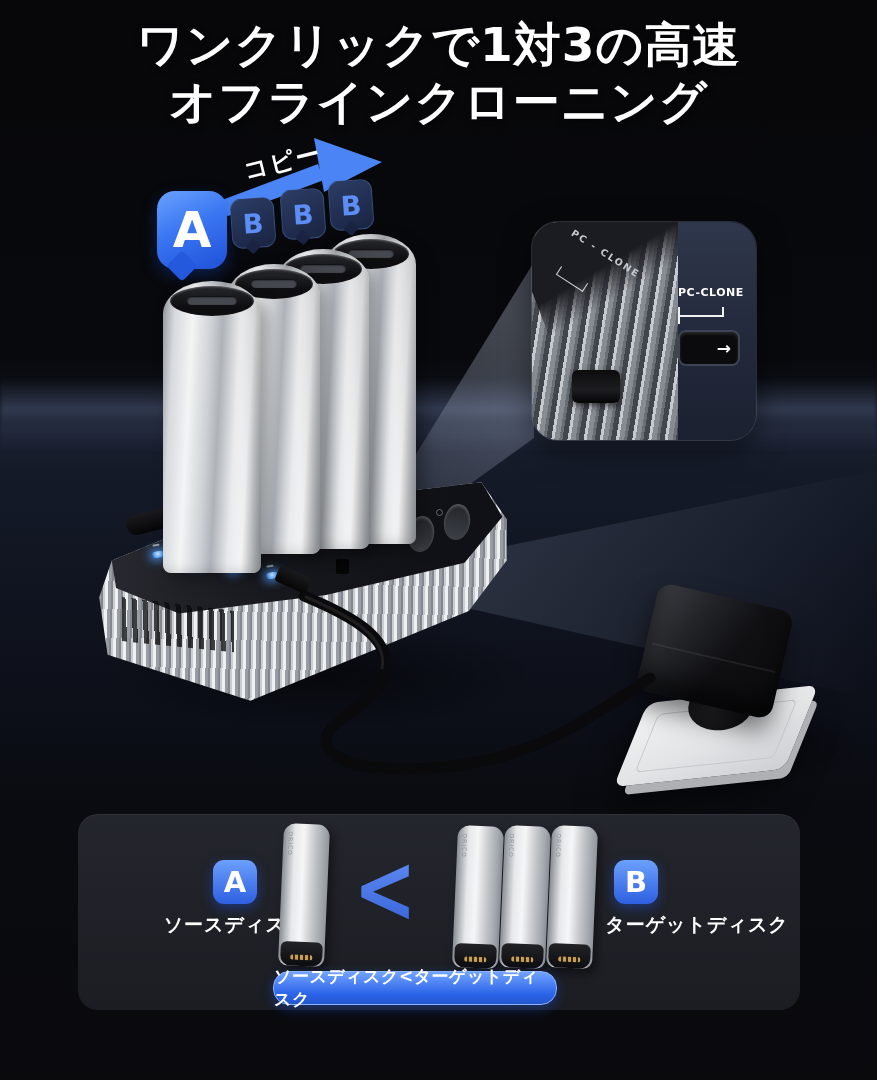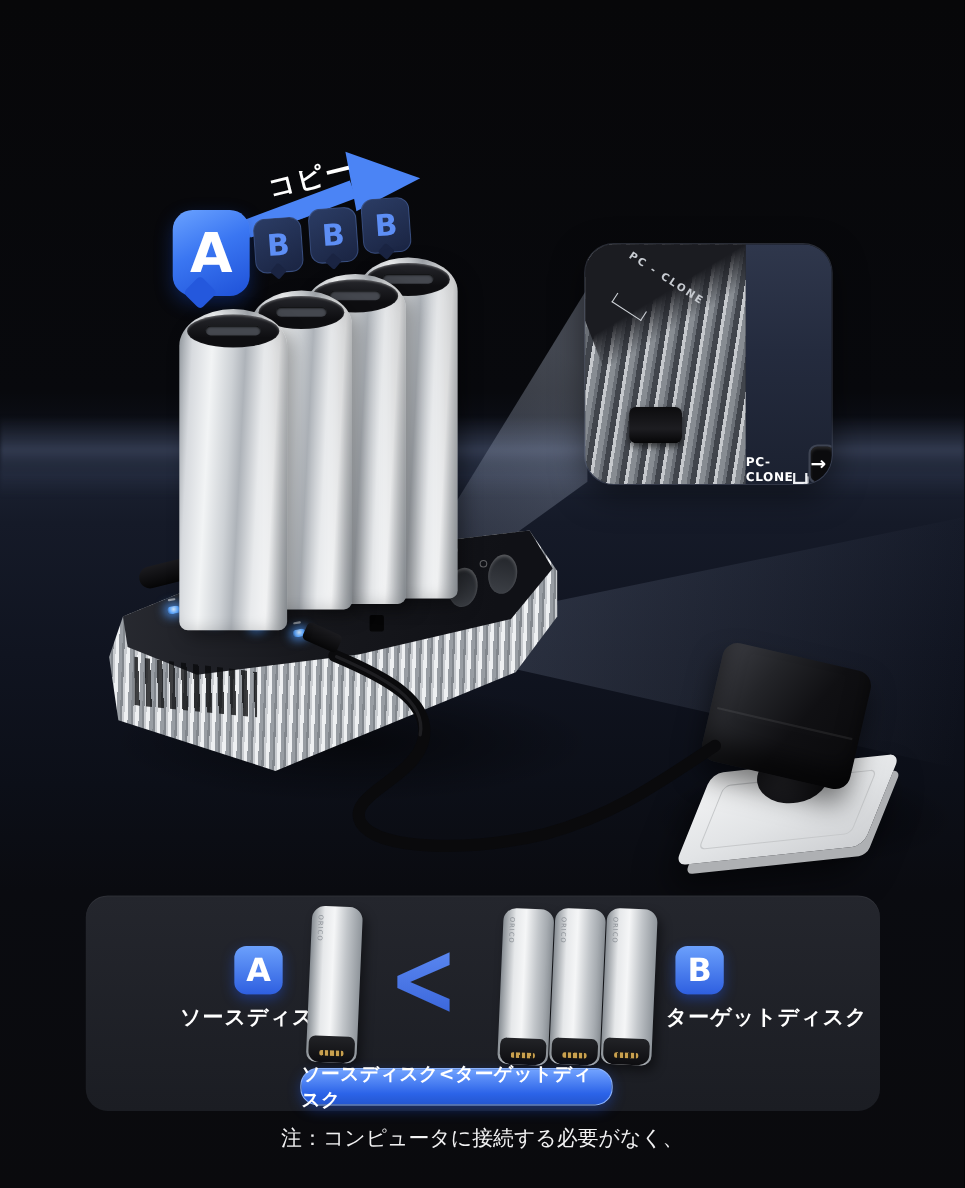--- a/index.html
+++ b/index.html
@@ -41,21 +41,21 @@
     background:repeating-linear-gradient(99deg,#41454c 0 5px,#c6c9cd 5px 8px,#878c92 8px 13px,#6a6f76 13px 16px);}
   .inset-photo-top{left:-10px;top:-30px;width:200px;height:110px;background:linear-gradient(170deg,#1b1c21 55%,rgba(27,28,33,0) 78%);
     transform:rotate(-21deg);}
   .inset-engraving{left:34px;top:26px;transform:rotate(33deg);color:#c7cbd1;font-size:9.5px;font-weight:700;letter-spacing:2px;white-space:nowrap;}
   .inset-guide{left:24px;top:52px;width:30px;height:9px;transform:rotate(33deg);
     border-left:1.5px solid #cfd3d8;border-right:1.5px solid #cfd3d8;border-bottom:1.5px solid #cfd3d8;}
   .inset-knob{left:40px;top:148px;width:48px;height:33px;border-radius:6px;
     background:linear-gradient(180deg,#0c0c0e,#1d1d21 60%,#050506);box-shadow:0 3px 6px rgba(0,0,0,.6);}
   .inset-panel{left:146px;top:0;width:82px;height:218px;
     background:linear-gradient(180deg,#2f374c 0%,#242b3e 45%,#1b2130 100%);
-    display:flex;flex-direction:row;align-items:flex-end;}
+    display:flex;flex-direction:column;align-items:flex-start;}
   .inset-switch-label{margin-top:64px;color:#fff;font-size:11px;font-weight:800;letter-spacing:.5px;}
   .inset-bracket{margin-top:8px;width:42px;height:8px;border-left:2px solid #eef0f4;border-right:2px solid #eef0f4;border-bottom:2px solid #eef0f4;}
   .inset-tick{width:2px;height:7px;background:#eef0f4;}
   .inset-toggle{margin-top:6px;width:58px;height:32px;border-radius:8px;background:#0b0b0d;
     border:2px solid #3e4453;display:flex;align-items:center;justify-content:flex-end;box-shadow:inset 0 2px 3px rgba(255,255,255,.12);}
   .inset-toggle .arrow{color:#fff;font-size:17px;font-weight:800;margin-right:7px;line-height:1;}
 
   
   .dock-body{left:95px;top:480px;width:420px;height:230px;
     background:repeating-linear-gradient(92deg,#82878d 0 2px,#c9ccd0 2px 4px,#eef0f2 4px 7px,#989da3 7px 10px);
@@ -158,20 +158,24 @@
       </linearGradient>
       <linearGradient id="bm2" x1="342" y1="580" x2="877" y2="640" gradientUnits="userSpaceOnUse">
         <stop offset="0" stop-color="#aab9d8" stop-opacity="0.22"></stop>
         <stop offset="1" stop-color="#aab9d8" stop-opacity="0"></stop>
       </linearGradient>
     </defs>
     <polygon points="340,578 534,262 534,438" fill="url(#bm1)"></polygon>
     <polygon points="342,580 877,470 877,700" fill="url(#bm2)"></polygon>
   </svg>
 
+  <div class="abs title">
+    <div>ワンクリックで1対3の高速</div>
+    <div>オフラインクローニング</div>
+  </div>
 
   <div class="abs floor-shadow sh-dock"></div>
   <div class="abs floor-shadow sh-adapter"></div>
 
   <div class="abs dock-body"></div>
   <div class="abs dock-top"></div>
   <div class="abs vents"></div>
   <div class="abs rear-knob"></div>
   <div class="abs led led1"></div>
   <div class="abs led led2"></div>
@@ -280,16 +284,15 @@
       <div class="pins"></div>
     </div>
     <div class="abs badge badge-b">
         <span>B</span>
       </div>
     <div class="abs pill">ソースディスク&lt;ターゲットディスク</div>
     <div class="abs panel-label label-b">ターゲットディスク</div>
   </div>
 
   <div class="abs note">
-    <div>注：コンピュータに接続する必要がなく、</div>
   </div>
 
 </div>
 
 </body></html>

